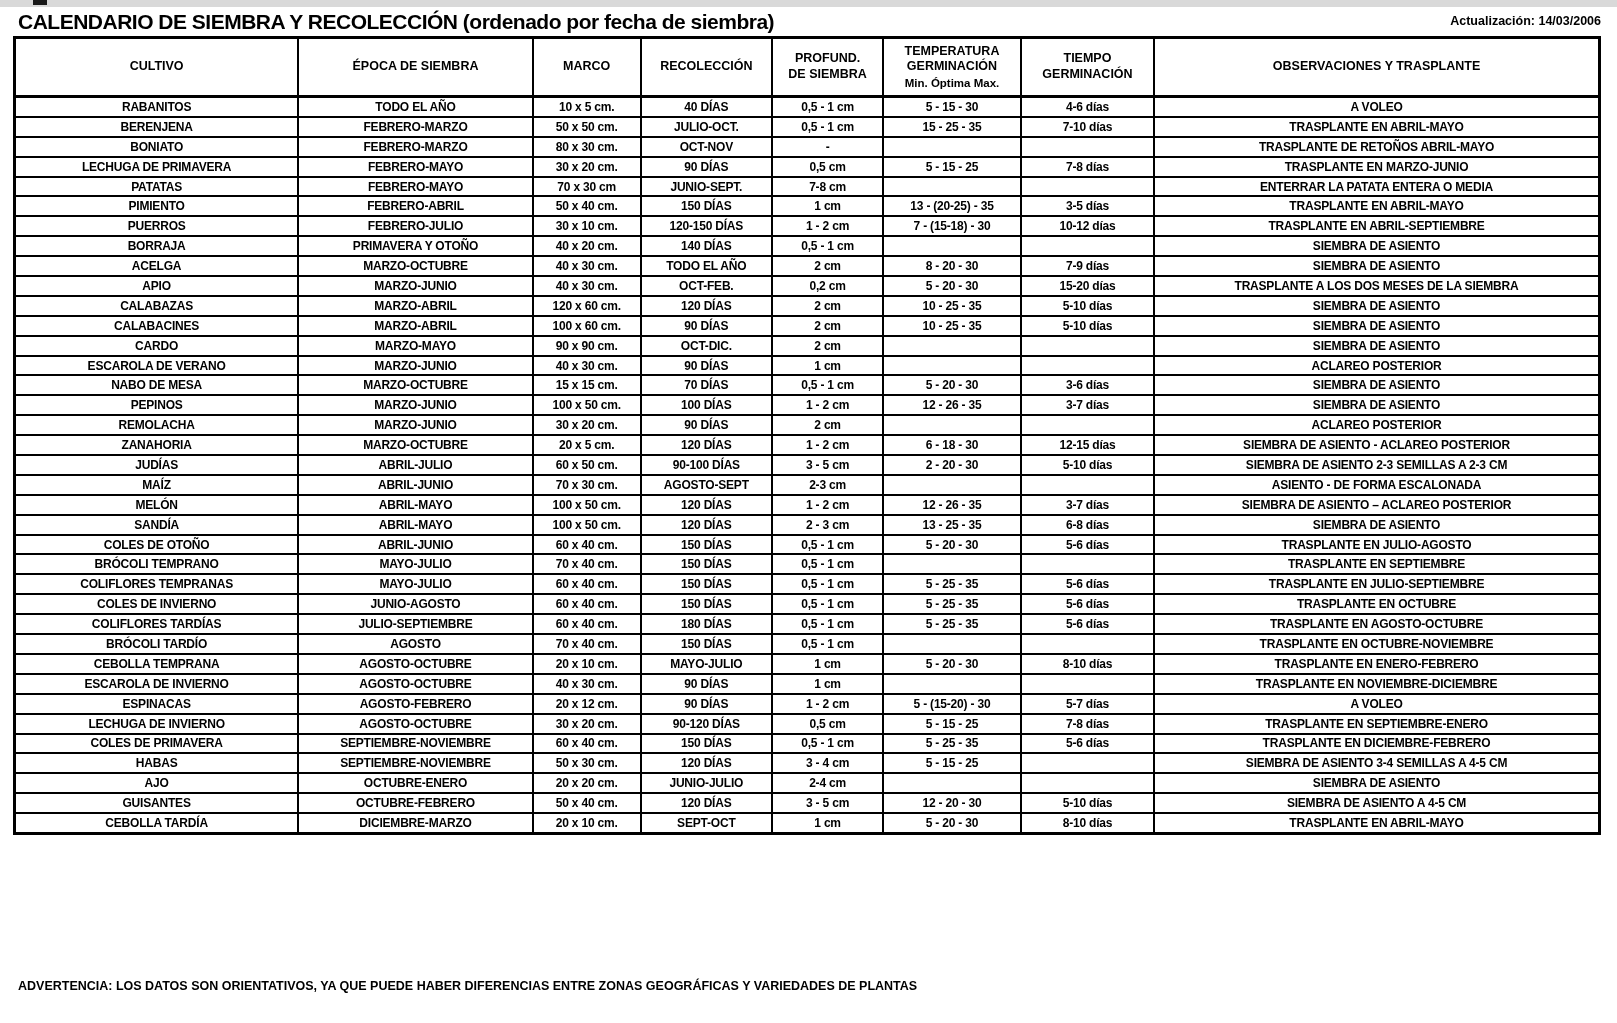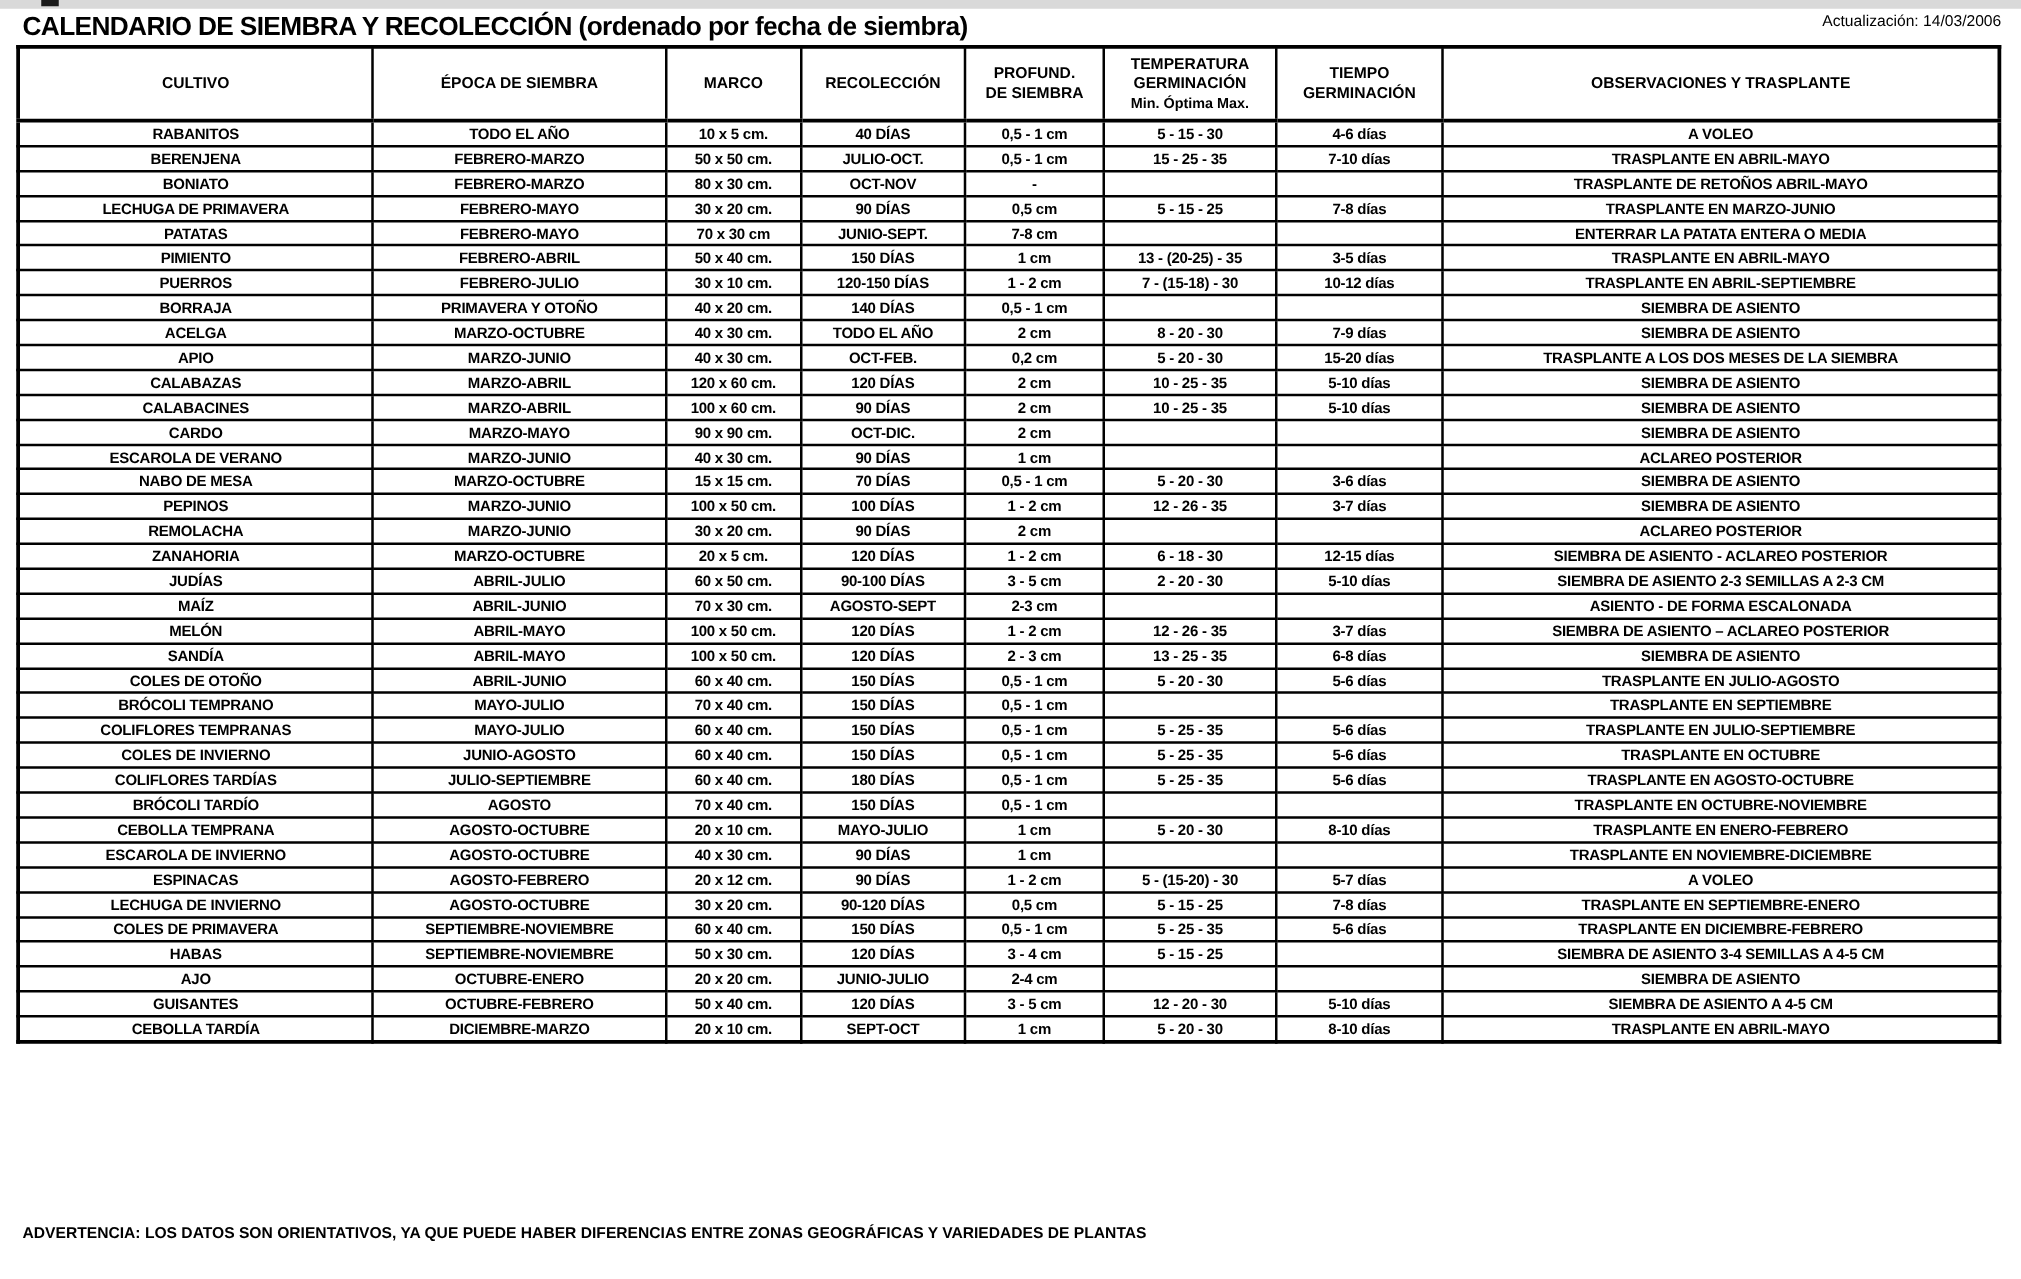--- a/index.html
+++ b/index.html
@@ -24,31 +24,31 @@
     width: 14px; height: 5px;
     background: #1a1a1a;
   }
   .title-row {
     position: absolute;
     top: 10px;
     left: 18px;
     right: 16px;
     display: flex;
     justify-content: space-between;
-    align-items: flex-start;
+    align-items: center;
   }
   .page-title {
     font-size: 21px;
     font-weight: bold;
     letter-spacing: -0.5px;
     white-space: nowrap;
   }
   .updated-label {
     font-size: 12.5px;
-    font-weight: normal;
+    font-weight: bold;
     white-space: nowrap;
     padding-bottom: 2px;
   }
   table.crops {
     position: absolute;
     top: 36px;
     left: 13px;
     width: 1588px;
     border-collapse: collapse;
     table-layout: fixed;

